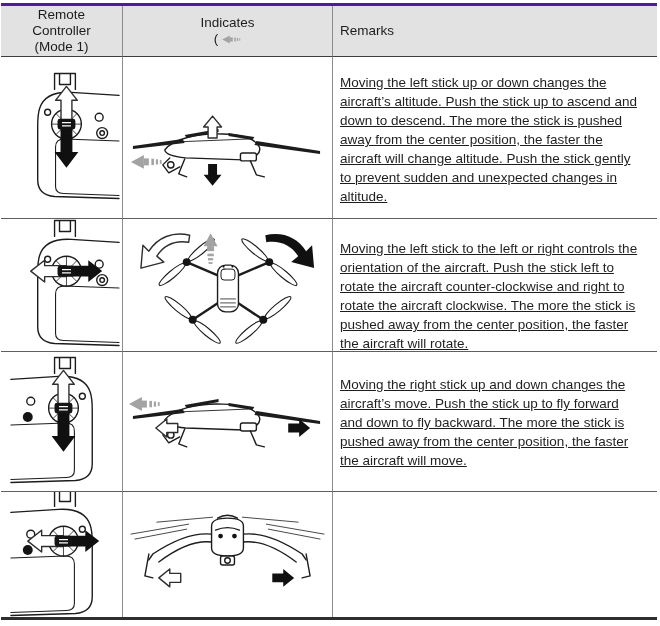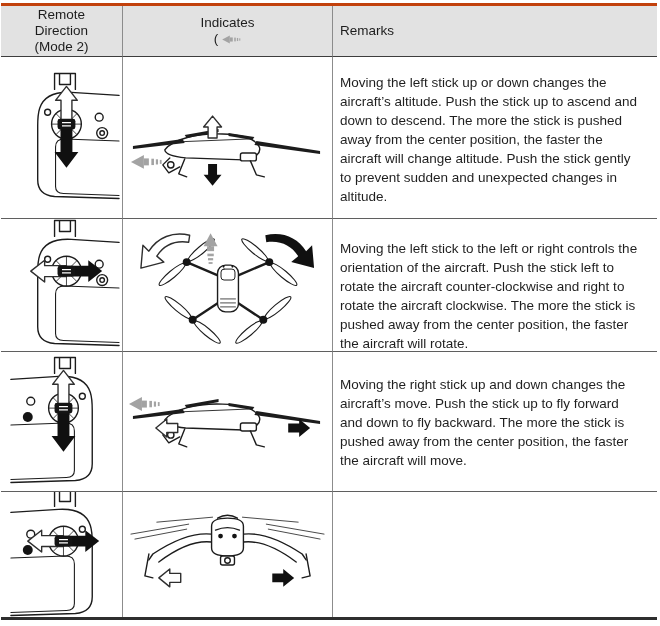--- a/index.html
+++ b/index.html
@@ -1,33 +1,33 @@
 <!DOCTYPE html>
 <html><head>
 <meta charset="utf-8">
 <style>
   html,body{margin:0;padding:0;background:#fff;}
   body{width:660px;height:626px;position:relative;overflow:hidden;
        font-family:"Liberation Sans",sans-serif;color:#1d1d1d;
        -webkit-font-smoothing:antialiased;}
   .tbl{position:absolute;left:1px;top:3px;width:656px;
-       border-top:3px solid #c2410c;border-bottom:3px solid #2e2e2e;
+       border-top:3px solid #4c1d95;border-bottom:3px solid #2e2e2e;
        display:grid;grid-template-columns:122px 210px 1fr;
        grid-template-rows:51px 162px 133px 140px 125px;}
   .cell{box-sizing:border-box;min-width:0;min-height:0;overflow:hidden;}
   .c1,.c2{border-right:1px solid #8c8c8c;}
   .rowline{border-bottom:1px solid #5f5f5f;}
   .hd{background:#e2e2e2;border-bottom:1px solid #3d3d3d;
       display:flex;flex-direction:column;align-items:center;justify-content:center;
       font-size:13.5px;line-height:16px;}
   .hd.c3{align-items:flex-start;padding-left:7px;}
   .sub{display:flex;align-items:center;gap:3px;}
   .nosei{display:inline-block;}
   .pic{display:flex;align-items:center;justify-content:center;background:#fff;}
-  .rem{background:#fff;padding:0 13px 0 7px;}
+  .rem{background:#fff;padding:0 13px 0 7px;text-decoration:underline;}
   .rem p{margin:0;font-size:13.5px;line-height:19px;color:#1f1f1f;}
   .pt1{padding-top:16px}.pt2{padding-top:20px}.pt3{padding-top:23px}.pt4{padding-top:24px}
 
   
   .line{stroke:#1c1c1c;fill:none;stroke-width:1.4;stroke-linecap:round;stroke-linejoin:round;}
   .linef{fill:#fff;stroke:#1c1c1c;stroke-width:1.4;}
   .thin{stroke:#1c1c1c;stroke-width:0.8;fill:none;}
   use.hollow,path.hollow{fill:#fff;stroke:#2e2e2e;stroke-width:1.4;stroke-linejoin:round;}
   use.solid,path.solid{fill:#101010;stroke:none;}
 </style>
@@ -130,22 +130,22 @@
       <rect x="98" y="64" width="14" height="9" rx="2" fill="#fff"></rect>
       <circle cx="105" cy="68.5" r="2.8"></circle>
     </g>
   </defs>
 </svg>
 
 <div class="tbl">
 
   <div class="cell hd c1">
     <div>Remote</div>
-    <div>Direction</div>
-    <div>(Mode 2)</div>
+    <div>Controller</div>
+    <div>(Mode 1)</div>
   </div>
   <div class="cell hd c2">
     <div>Indicates</div>
     <div class="sub">
       <span>(</span>
       <svg class="nosei" width="20" height="11" viewBox="-2 -8 34 16">
           <use href="#nose"></use>
         </svg>
     </div>
   </div>

